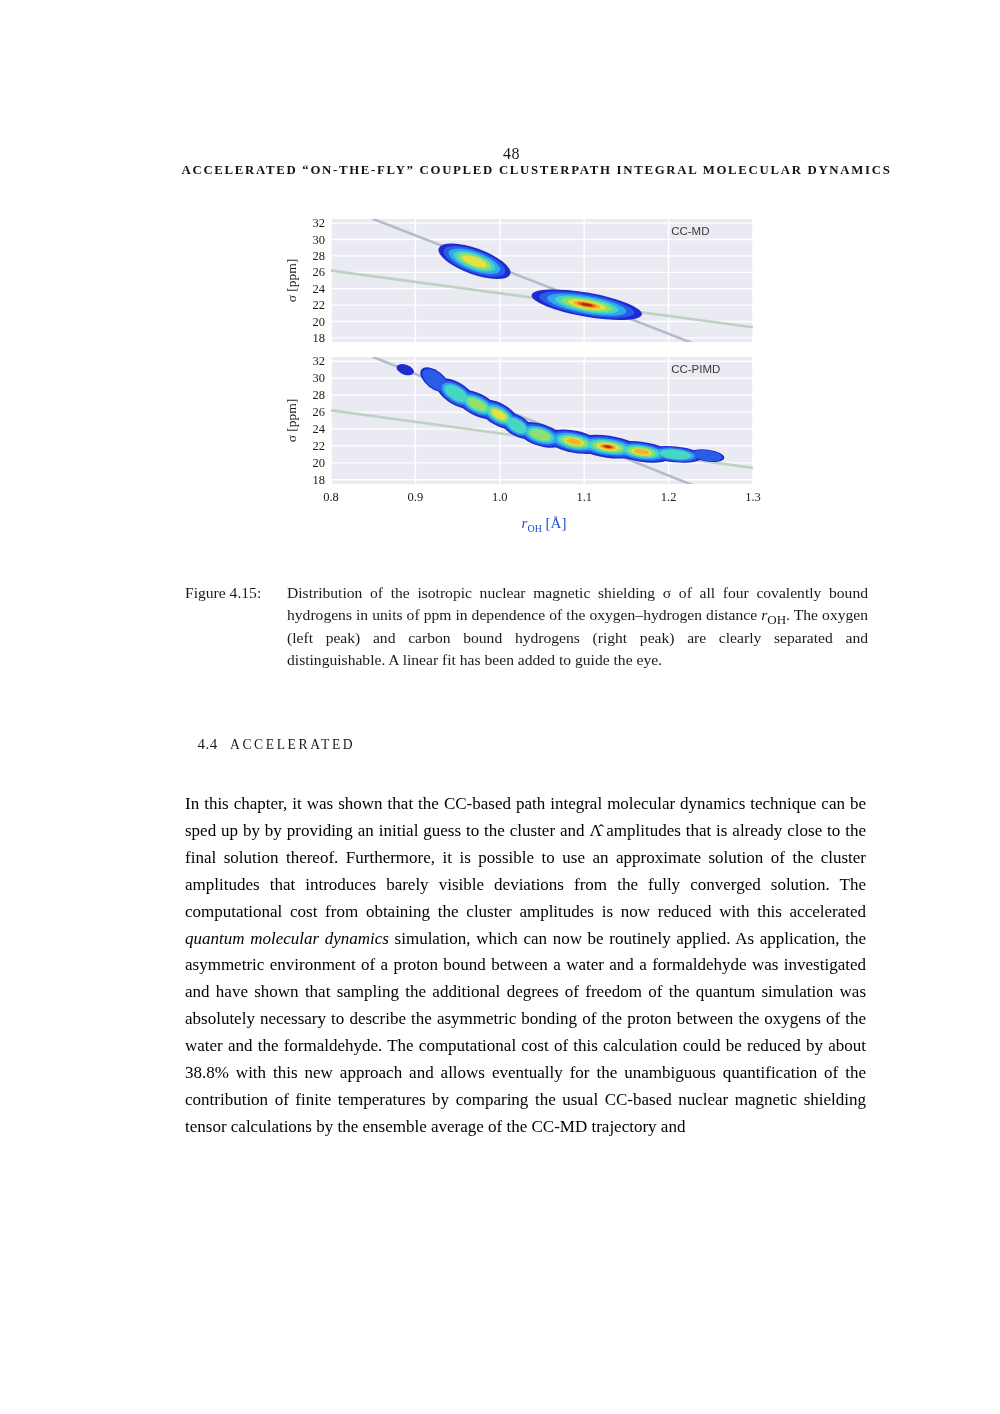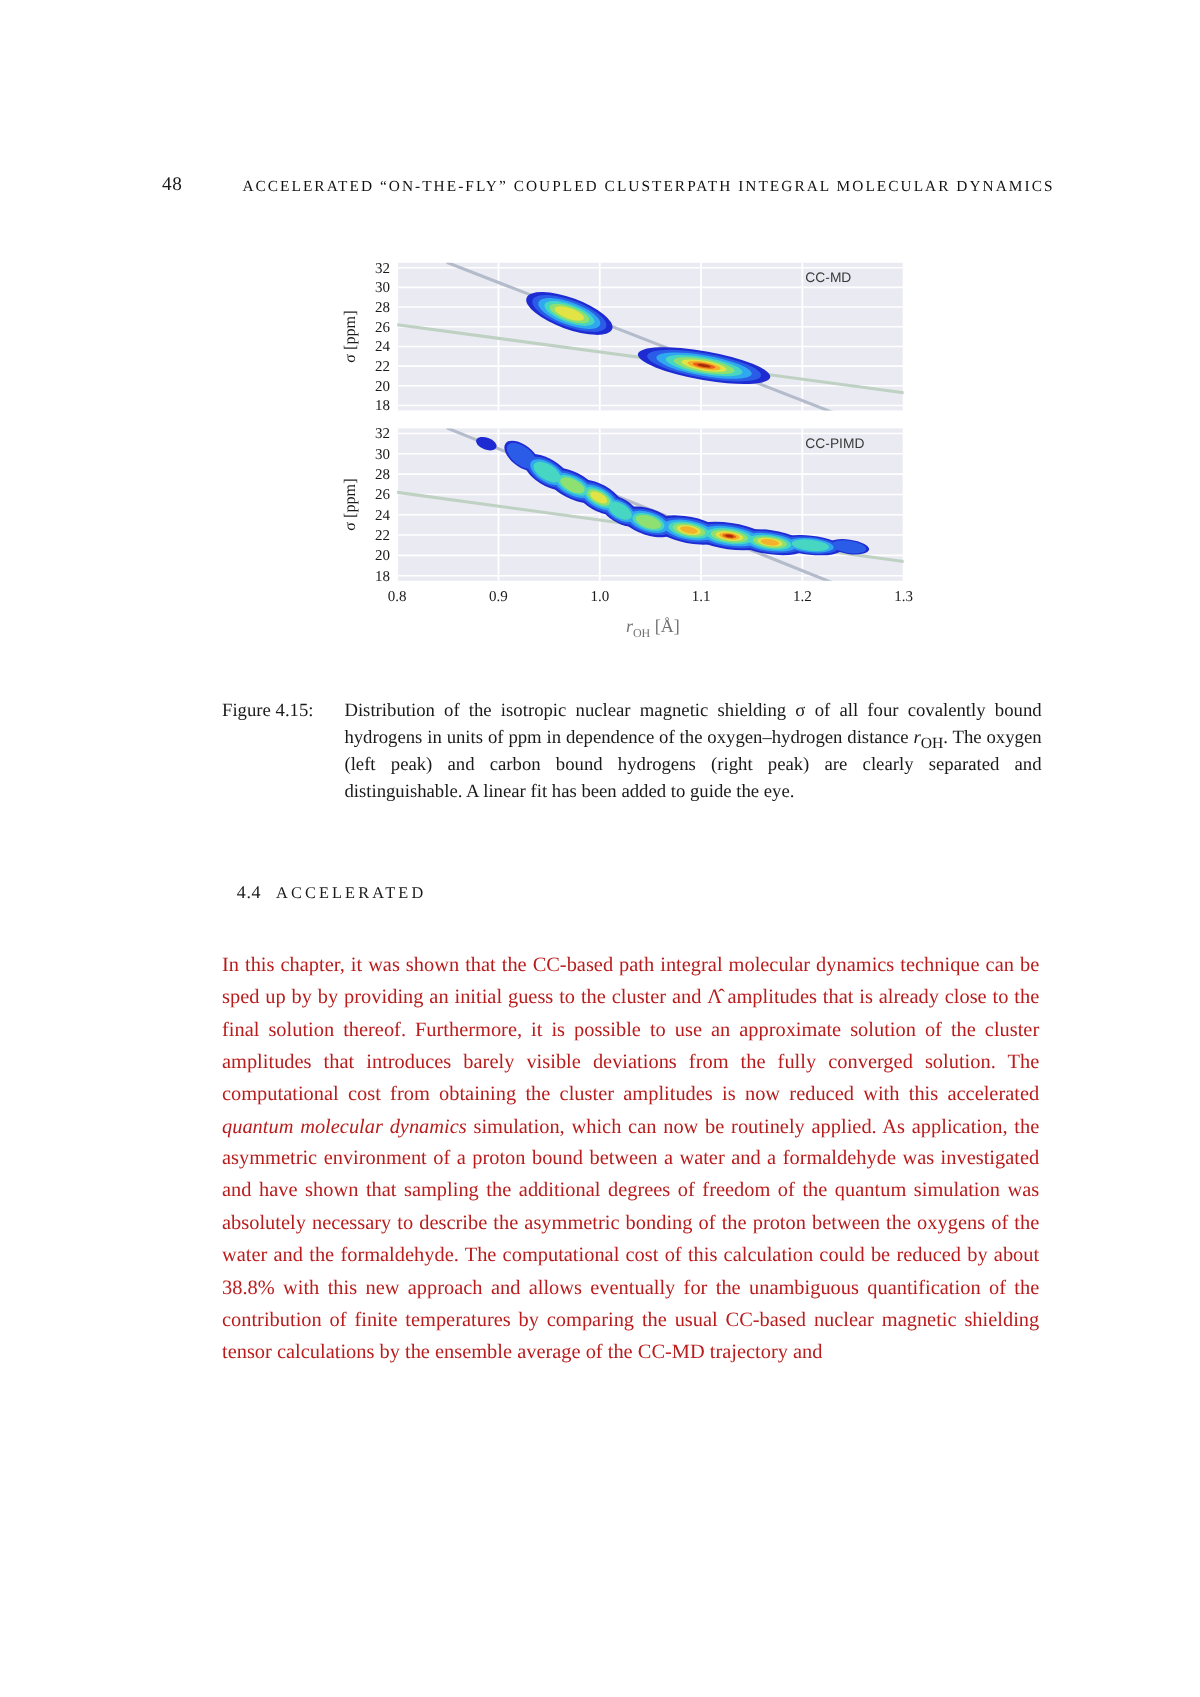--- a/index.html
+++ b/index.html
@@ -2,40 +2,40 @@
 <html><head>
 <meta charset="utf-8">
 <style>
   html,body{margin:0;padding:0;background:#ffffff;}
   .page{
     position:relative;width:1000px;height:1414px;background:#ffffff;
     font-family:"Liberation Serif","DejaVu Serif",serif;color:#1a1a1a;
     overflow:hidden;
   }
   
-  .runhead{position:absolute;top:145px;left:135px;right:112px;display:flex;align-items:flex-end;}
+  .runhead{position:absolute;top:145px;left:135px;right:112px;display:flex;align-items:center;flex-direction:column;}
   .pagenum{font-size:16px;letter-spacing:.5px;}
-  .headtitle{margin-left:50px;font-size:12.8px;letter-spacing:1.7px;color:#111;white-space:nowrap;}
+  .headtitle{margin-left:50px;font-size:12.8px;letter-spacing:1.7px;color:#111;white-space:nowrap;font-weight:bold;}
   
   .figure-wrap{position:absolute;left:283px;top:217px;width:480px;}
   .figure-wrap svg{display:block;}
   .xlabel{width:480px;padding-left:42px;box-sizing:border-box;text-align:center;
-    font-size:15px;margin-top:2px;color:#737373;}
+    font-size:15px;margin-top:2px;color:#1d4ed8;}
   .xlabel sub{font-size:10px;}
   
   .caption{position:absolute;left:185px;top:566px;width:683px;font-size:15.6px;
     line-height:22.4px;text-align:justify;padding-left:102px;box-sizing:border-box;margin-top:16px;}
   .caption .caplabel{position:absolute;left:0;top:0;}
   
   .secthead{position:absolute;left:185px;top:736px;font-size:15px;}
   .secthead .secnum{display:inline-block;width:45px;letter-spacing:.5px;text-align:center;}
   .secthead .sectitle{letter-spacing:2.6px;font-size:13.6px;}
   
   .bodytext{position:absolute;left:185px;top:791px;width:681px;font-size:17px;
-    line-height:26.9px;text-align:justify;color:#b91c1c;}
+    line-height:26.9px;text-align:justify;color:#000000;}
   .bodytext i{font-style:italic;}
   sub{line-height:0;}
 </style>
 </head>
 <body>
 
 <div class="page">
 
   <div class="runhead">
     <span class="pagenum">48</span>

